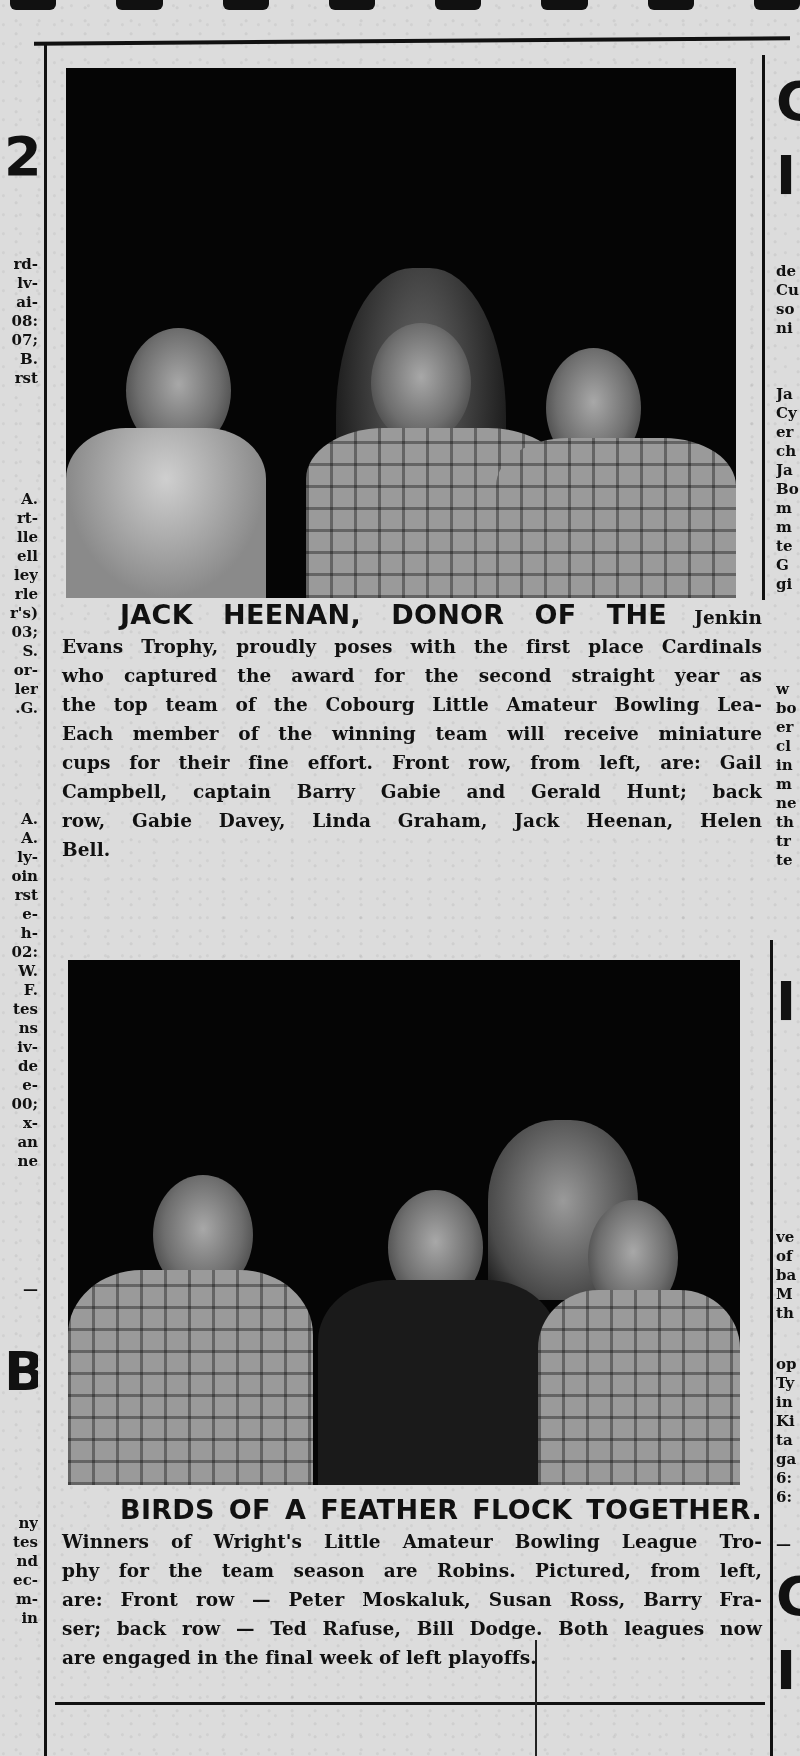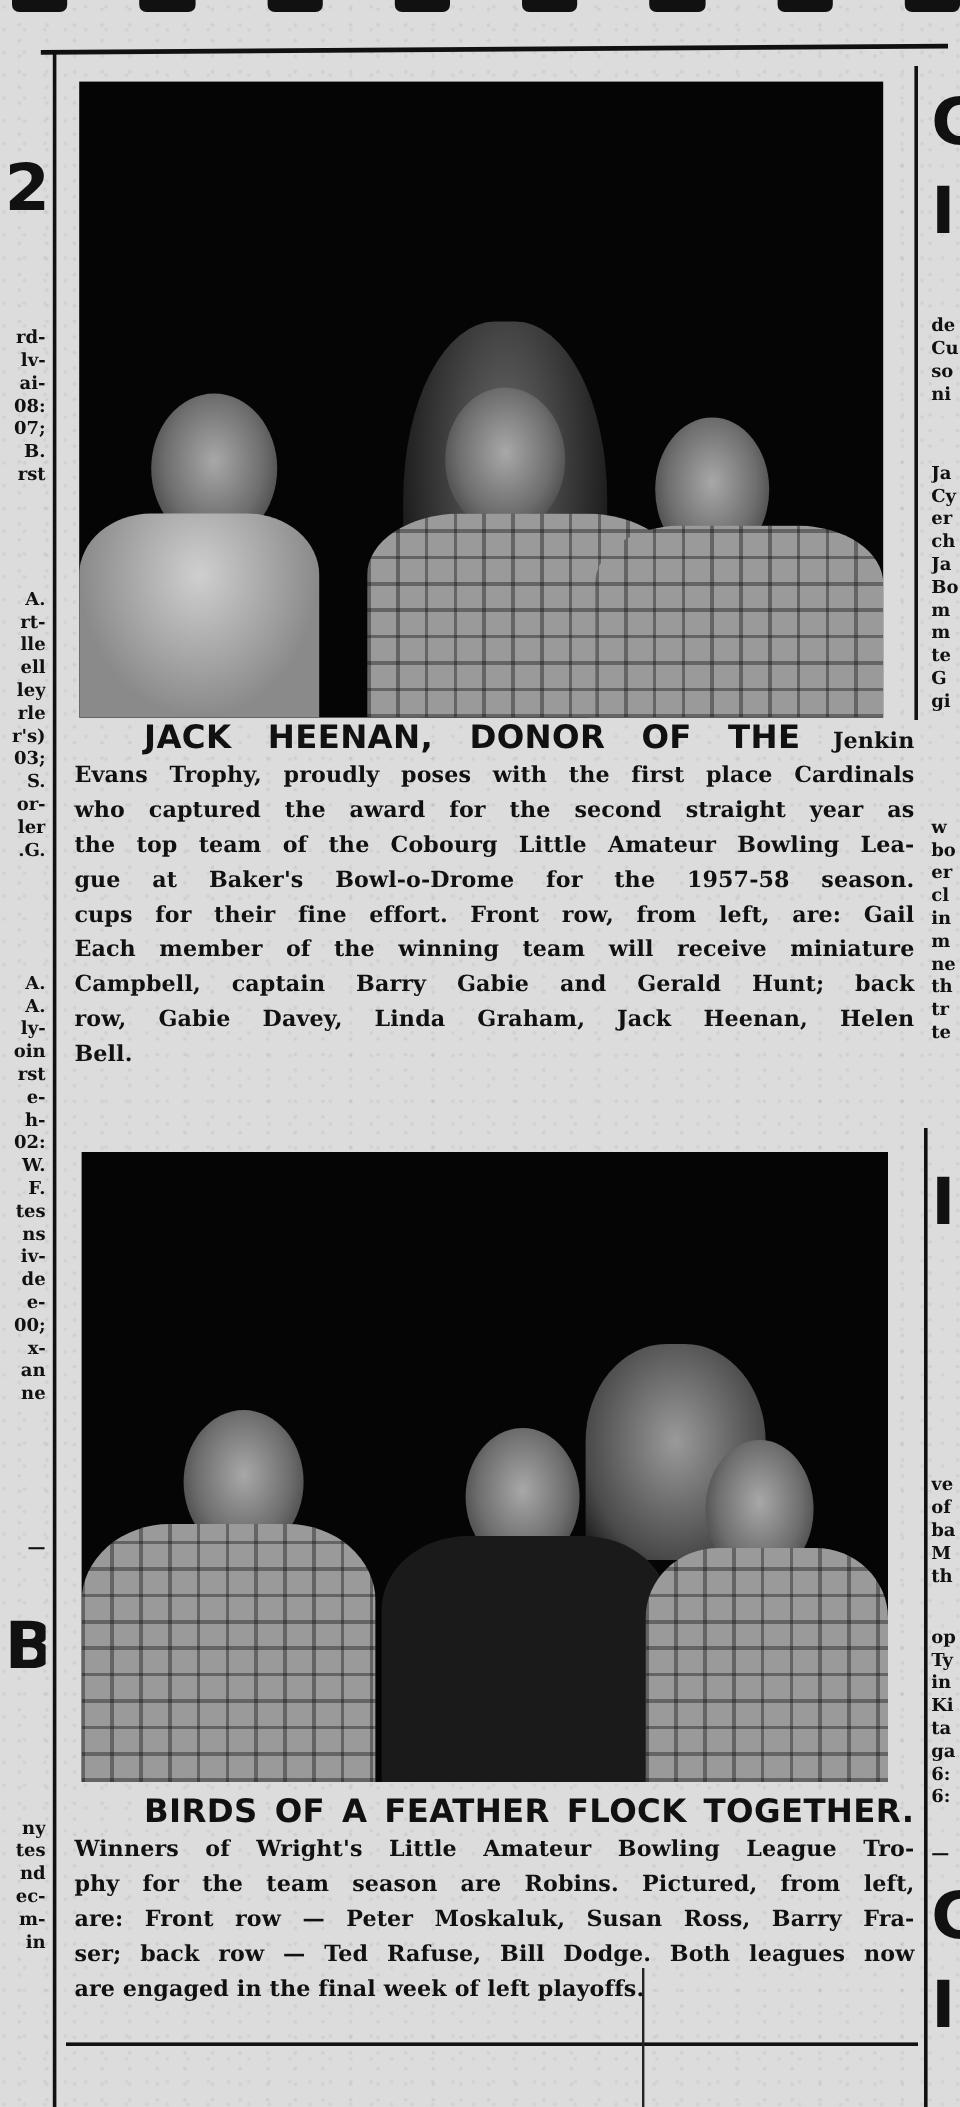--- a/index.html
+++ b/index.html
@@ -93,21 +93,21 @@
   </div>
   <div class="frame-top-line"></div>
 
   <div class="col-rule" style="left:44px; top:43px; height:1713px;"></div>
   <div class="col-rule" style="left:762px; top:55px; height:545px;"></div>
   <div class="col-rule" style="left:770px; top:940px; height:816px;"></div>
 
   <div class="margin-col left" style="top:130px;">
     <div class="big-glyph">2</div>
   </div>
-  <div class="margin-col left" style="top:272px;">
+  <div class="margin-col left" style="top:255px;">
     <div>rd-</div>
     <div>lv-</div>
     <div>ai-</div>
     <div>08:</div>
     <div>07;</div>
     <div>B.</div>
     <div>rst</div>
   </div>
   <div class="margin-col left" style="top:490px;">
     <div>A.</div>
@@ -233,23 +233,22 @@
   </div>
 
   <div class="caption" style="top:600px;">
     <span class="line lead-in">
       <span class="headline">JACK HEENAN, DONOR OF THE</span>
       <span>Jenkin</span>
     </span>
     <span class="line">Evans Trophy, proudly poses with the first place Cardinals</span>
     <span class="line">who captured the award for the second straight year as</span>
     <span class="line">the top team of the Cobourg Little Amateur Bowling Lea-</span>
-    <span class="line">gue at Baker's Bowl-o-Drome for the 1957-58 season.</span>
+    <span class="line">Each member of the winning team will receive miniature</span>
     <span class="line">cups for their fine effort.  Front row, from left, are: Gail</span>
-    <span class="line">Each member of the winning team will receive miniature</span>
     <span class="line">Campbell, captain Barry Gabie and Gerald Hunt; back</span>
     <span class="line">row, Gabie Davey, Linda Graham, Jack Heenan, Helen</span>
     <span class="line last">Bell.</span>
   </div>
 
   <div class="photo" style="left:68px; top:960px; width:672px; height:525px;">
     <div class="figure" style="left:420px; top:160px; width:150px; height:180px; background: radial-gradient(ellipse at 50% 45%, #9a9a9a, #4a4a4a 70%, #0a0a0a);"></div>
     <div class="face" style="left:85px; top:215px; width:100px; height:120px;"></div>
     <div class="shirt" style="left:0px; top:310px; width:245px; height:215px;"></div>
     <div class="face" style="left:320px; top:230px; width:95px; height:115px;"></div>

